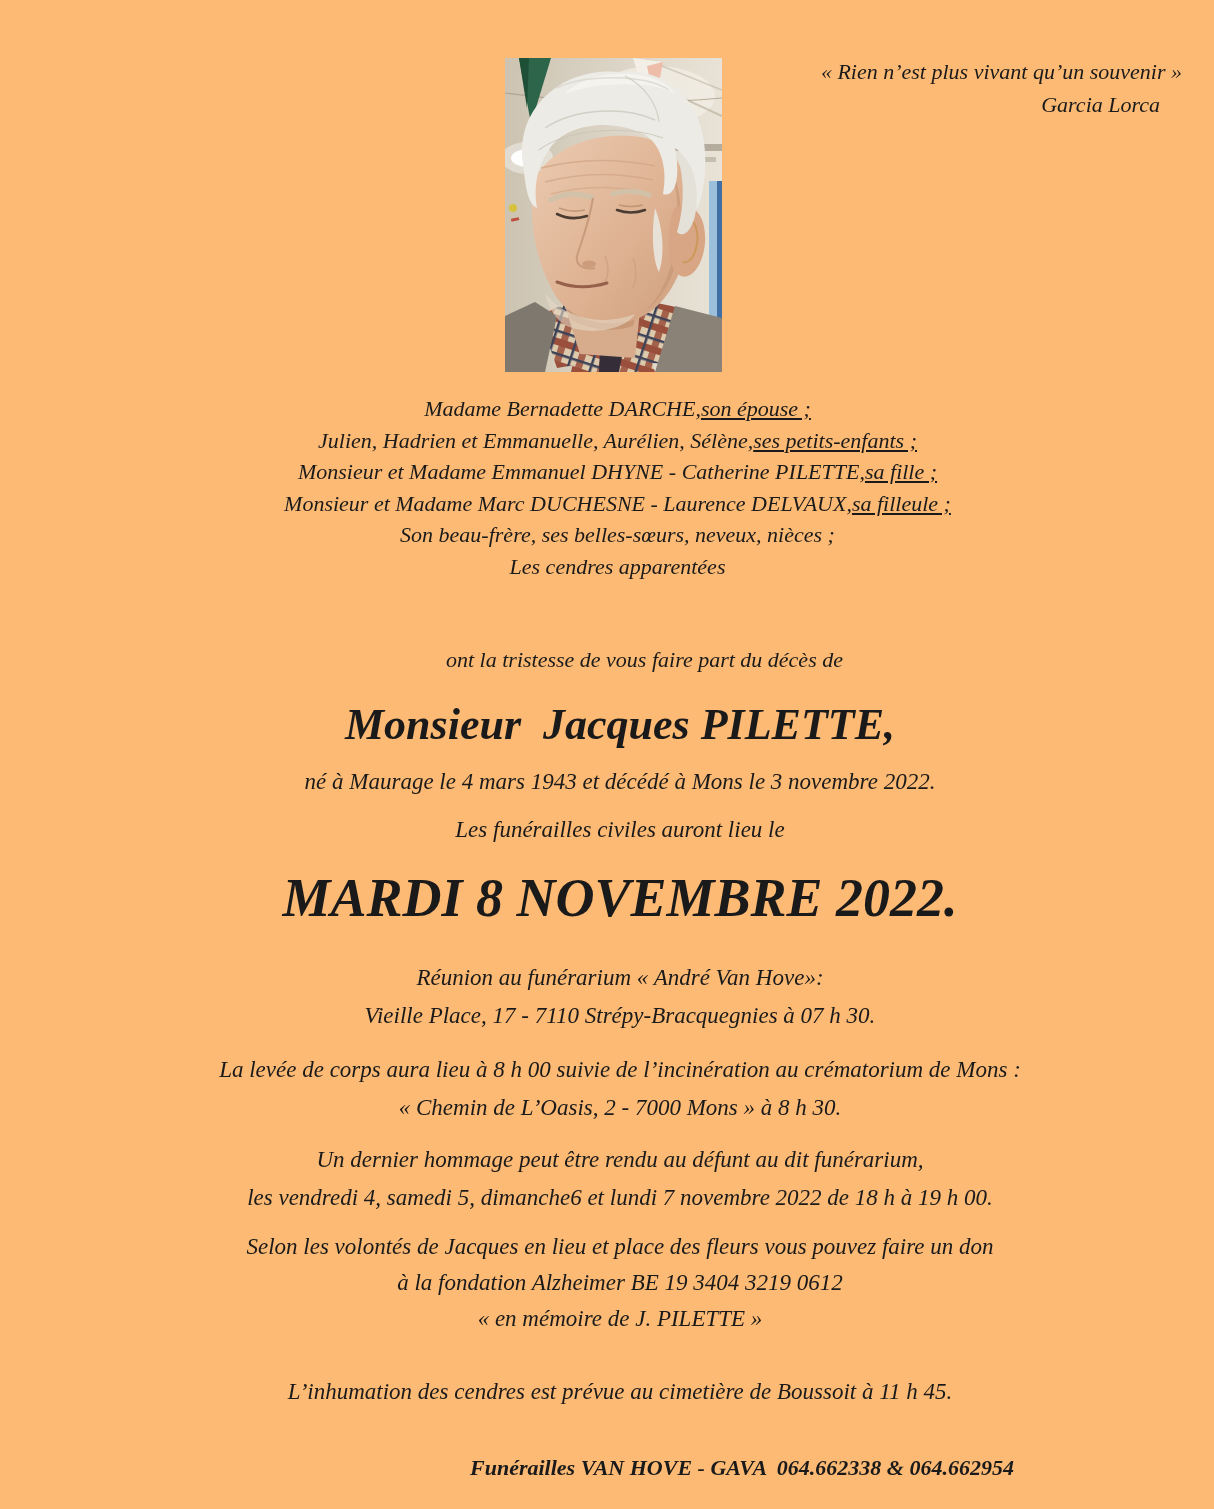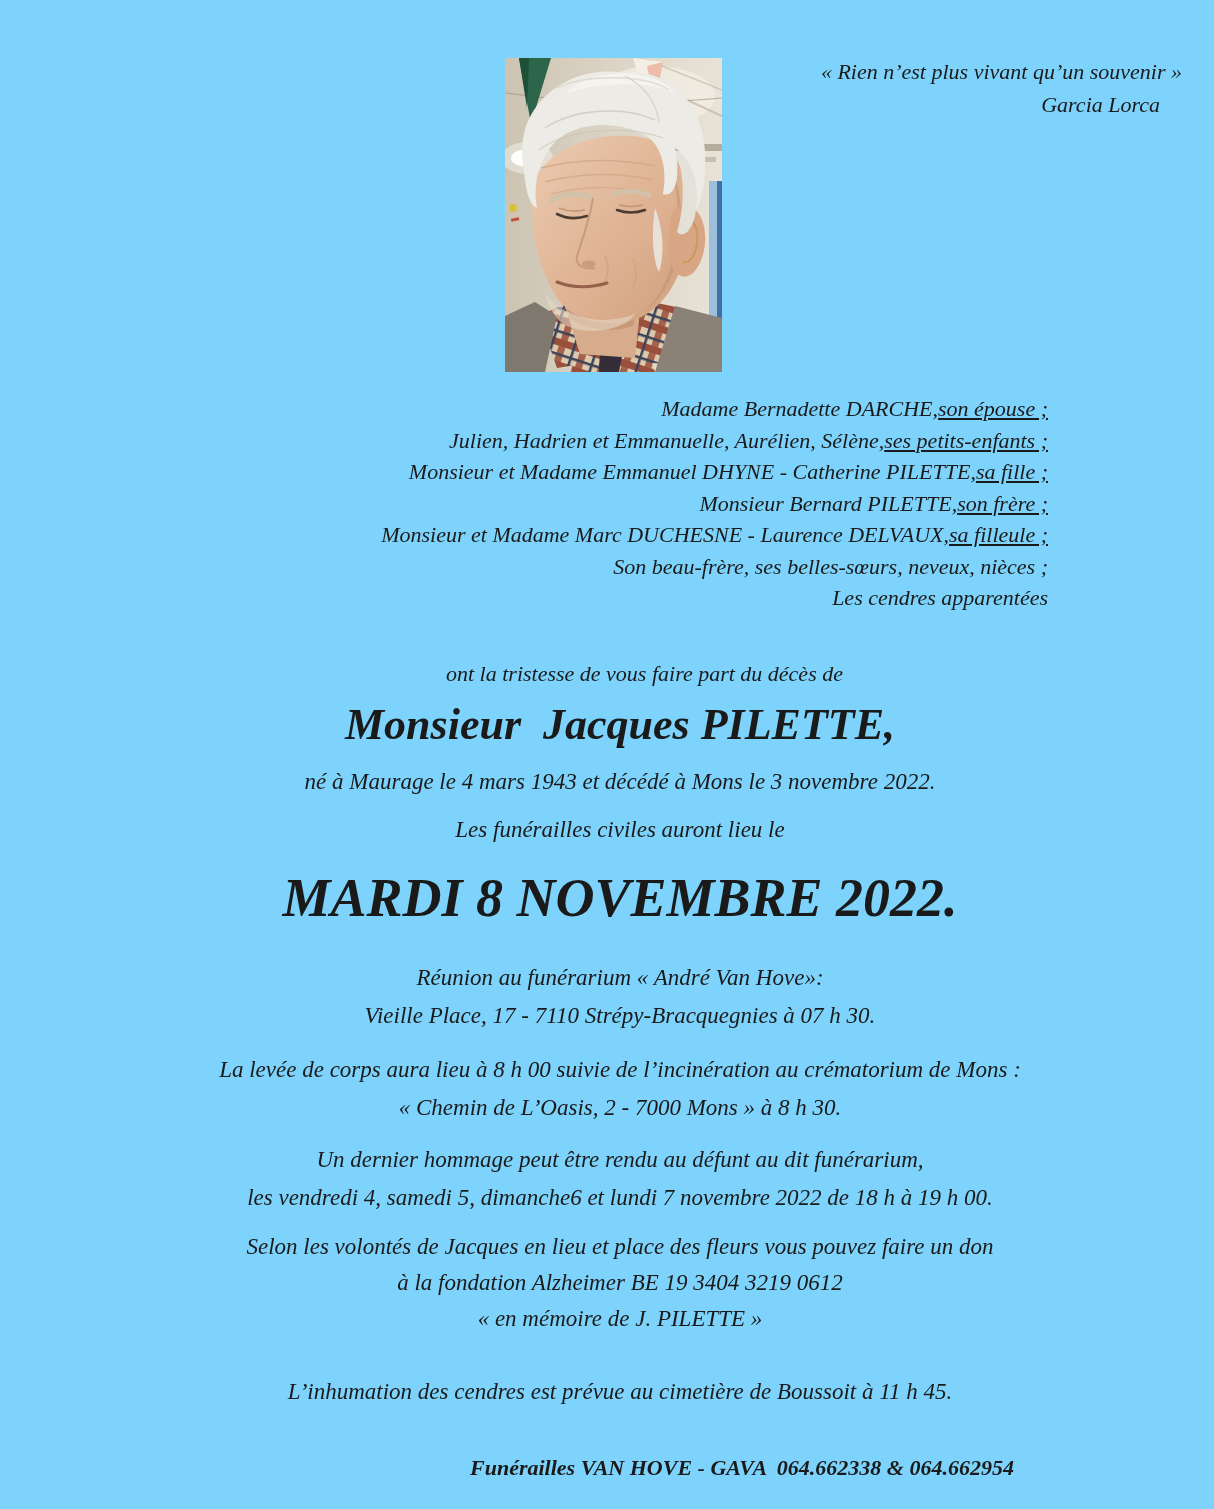--- a/index.html
+++ b/index.html
@@ -1,38 +1,38 @@
 <!DOCTYPE html>
 <html lang="fr"><head>
 <meta charset="utf-8">
 <style>
   html,body{margin:0;padding:0;background:#ffffff;}
   .page{
     position:relative;
     width:1214px;height:1509px;
     margin:0 auto;
-    background:#7dd3fc;
+    background:#fdba74;
     overflow:hidden;
     font-family:"Liberation Serif","DejaVu Serif",serif;
     font-style:italic;
     color:#1a1a1a;
   }
   
   .quote{position:absolute;top:55px;right:32px;text-align:right;font-size:22px;line-height:33px;}
   .quote .author{padding-right:22px;}
   
   .photo{position:absolute;left:505px;top:58px;width:217px;height:314px;overflow:hidden;}
   .photo svg{display:block;width:100%;height:100%;}
   
   .family{position:absolute;left:187px;top:393px;width:861px;font-size:22px;}
-  .fam-row{display:flex;justify-content:flex-end;height:31.5px;line-height:31.5px;white-space:nowrap;}
+  .fam-row{display:flex;justify-content:center;height:31.5px;line-height:31.5px;white-space:nowrap;}
   .fam-name{text-align:left;}
   .fam-rel{text-align:right;text-decoration:underline;}
   
-  .announcement{position:absolute;left:446px;top:647px;font-size:22px;white-space:nowrap;margin-top:14px;}
+  .announcement{position:absolute;left:446px;top:647px;font-size:22px;white-space:nowrap;}
   
   .centered{position:absolute;left:13px;width:1214px;text-align:center;}
   .deceased-name{top:698px;font-size:44px;font-weight:bold;line-height:54px;white-space:pre-wrap;}
   .birth-line{top:769px;font-size:23px;}
   .funeral-intro{top:817px;font-size:23px;}
   .funeral-date{top:866px;font-size:54px;font-weight:bold;line-height:64px;}
   .meeting{top:959px;font-size:23px;line-height:38px;}
   .levee{top:1051px;font-size:23px;line-height:38px;}
   .hommage{top:1141px;font-size:23px;line-height:38px;}
   .don{top:1229px;font-size:23px;line-height:36px;}
@@ -153,24 +153,20 @@
     </div>
     <div class="fam-row">
       <span class="fam-name">Julien, Hadrien et Emmanuelle, Aurélien, Sélène,</span>
       <span class="fam-rel">ses petits-enfants ;</span>
     </div>
     <div class="fam-row">
       <span class="fam-name">Monsieur et Madame Emmanuel DHYNE - Catherine PILETTE,</span>
       <span class="fam-rel">sa fille ;</span>
     </div>
     <div class="fam-row">
-      <span class="fam-name">Monsieur Bernard PILETTE,</span>
-      <span class="fam-rel">son frère ;</span>
-    </div>
-    <div class="fam-row">
       <span class="fam-name">Monsieur et Madame Marc DUCHESNE - Laurence DELVAUX,</span>
       <span class="fam-rel">sa filleule ;</span>
     </div>
     <div class="fam-row">
       <span class="fam-name">Son beau-frère, ses belles-sœurs, neveux, nièces ;</span>
       <span class="fam-rel"></span>
     </div>
     <div class="fam-row">
       <span class="fam-name">Les cendres apparentées</span>
       <span class="fam-rel"></span>

